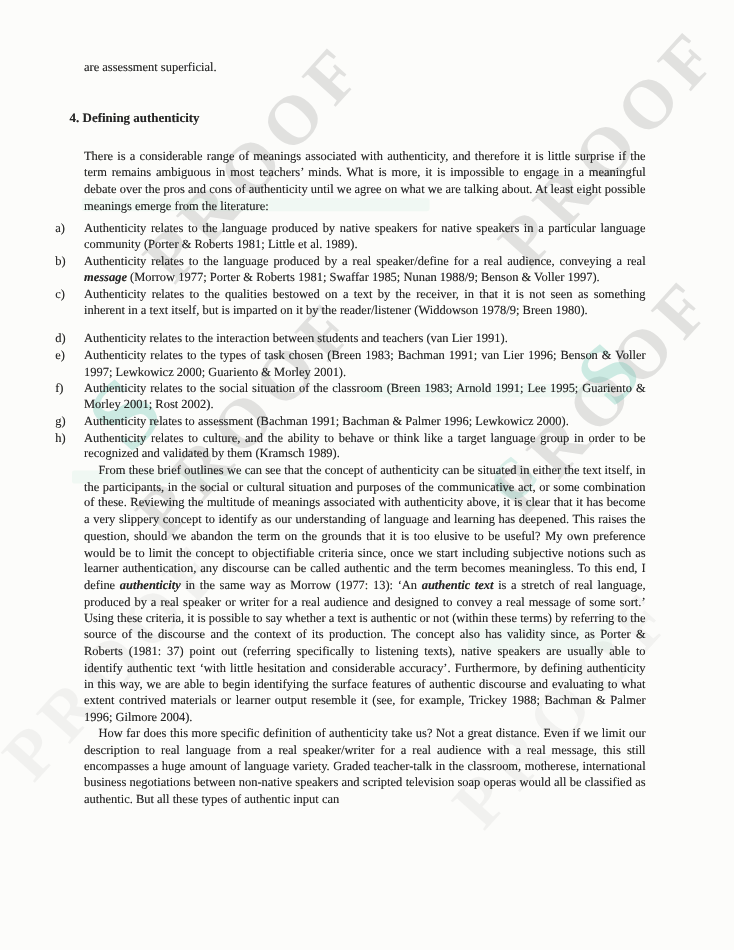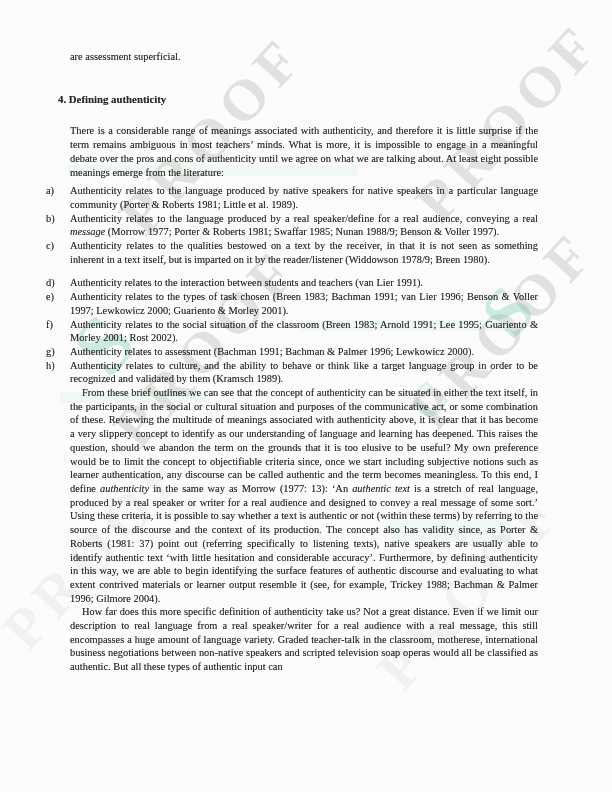--- a/index.html
+++ b/index.html
@@ -46,21 +46,21 @@
   h2.heading{
     font-size:10.8px;line-height:13.7px;font-weight:bold;
     margin:29px 0 18px -12px;
   }
   .para-indent{text-indent:12px;}
   .meanings{margin:5px 0 0 -24px;}
   .li-row{display:flex;}
   .li-row.gap-above{margin-top:10px;}
   .li-label{flex:0 0 24px;}
   .li-text{flex:1;text-align:justify;}
-  em{font-style:italic;}
+  em{font-style:italic;font-weight:bold;}
 </style>
 </head>
 <body>
 
 <div class="page">
 
   <div class="wm-layer">
     <span class="wm" style="left:212px;top:135px;">PROOF</span>
     <span class="wm" style="left:508px;top:122px;">PROOF</span>
     <span class="wm" style="left:206px;top:348px;">PROOF</span>

